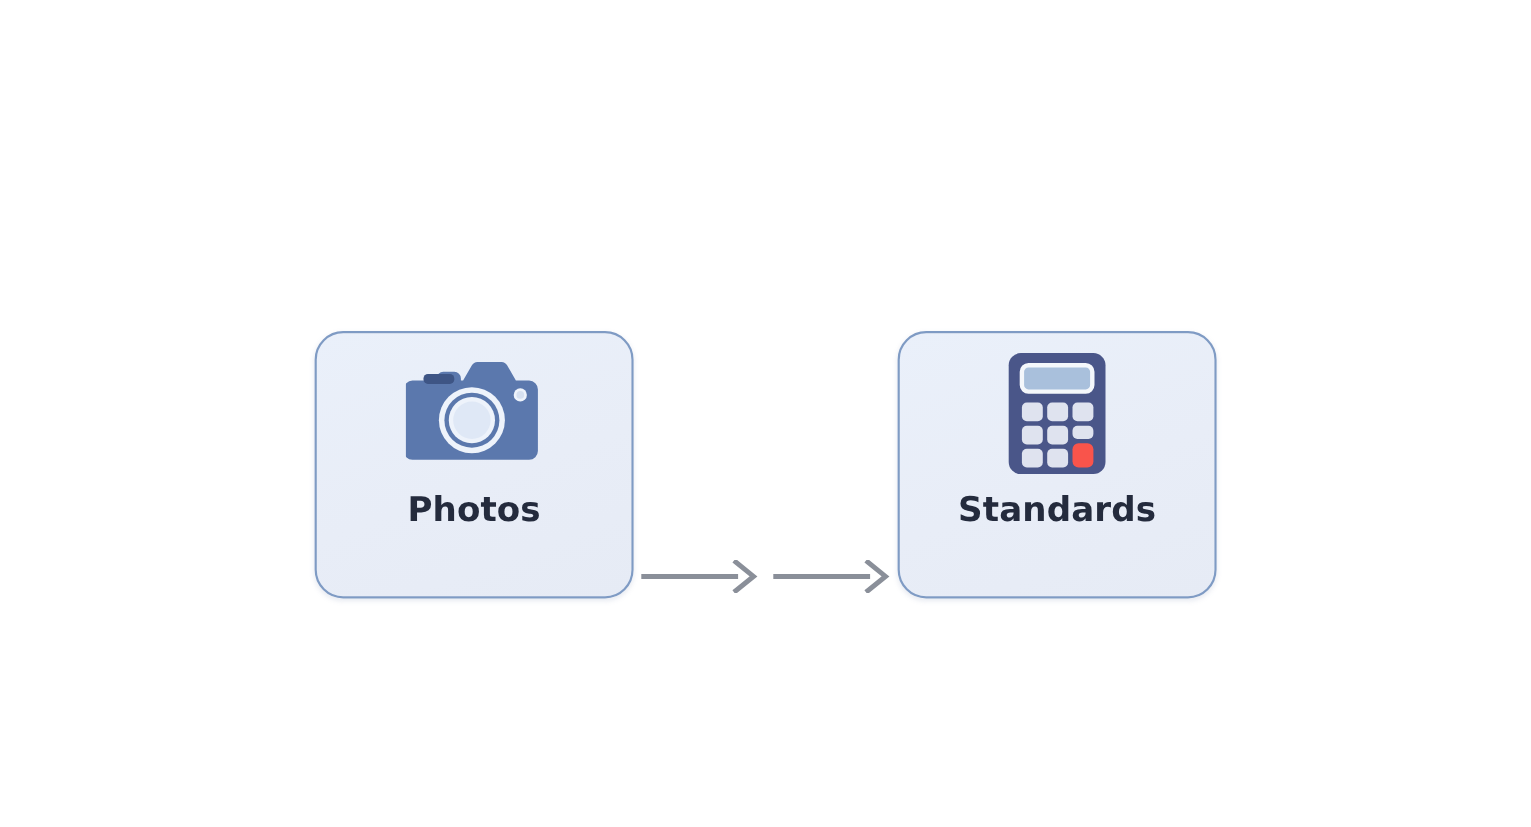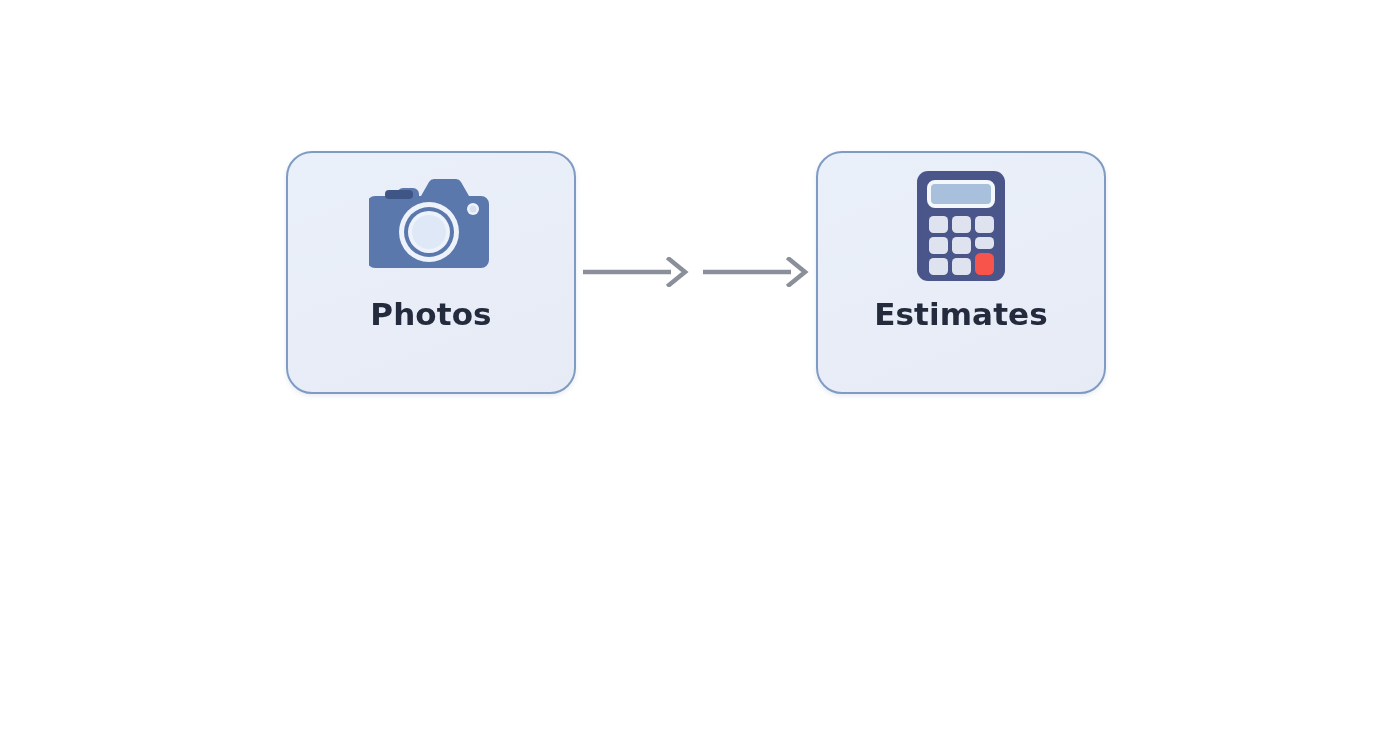--- a/index.html
+++ b/index.html
@@ -15,21 +15,21 @@
   }
 
   #flow {
     position: absolute;
     left: 0;
     top: 0;
     width: 1392px;
     height: 544px;
     display: flex;
     flex-direction: row;
-    align-items: center;
+    align-items: flex-end;
     justify-content: center;
   }
 
   .card {
     box-sizing: border-box;
     width: 290px;
     height: 243px;
     border-radius: 26px;
     background: linear-gradient(160deg, #eaf0fa 0%, #e8edf7 55%, #e6ebf5 100%);
     border: 2px solid #7f9bc4;
@@ -131,16 +131,16 @@
           <rect x="39" y="70" width="19" height="17" rx="4.5" fill="#dfe3ef"></rect>
           <rect x="62" y="70" width="19" height="12" rx="4.5" fill="#dfe3ef"></rect>
 
           <rect x="16" y="91" width="19" height="17" rx="4.5" fill="#dfe3ef"></rect>
           <rect x="39" y="91" width="19" height="17" rx="4.5" fill="#dfe3ef"></rect>
 
           <rect x="62" y="86" width="19" height="22" rx="5.5" fill="#f9544b"></rect>
         </svg>
       </span>
     </div>
-    <div class="card-label">Estimates</div>
+    <div class="card-label">Standards</div>
   </div>
 
 </div>
 
 </body></html>

